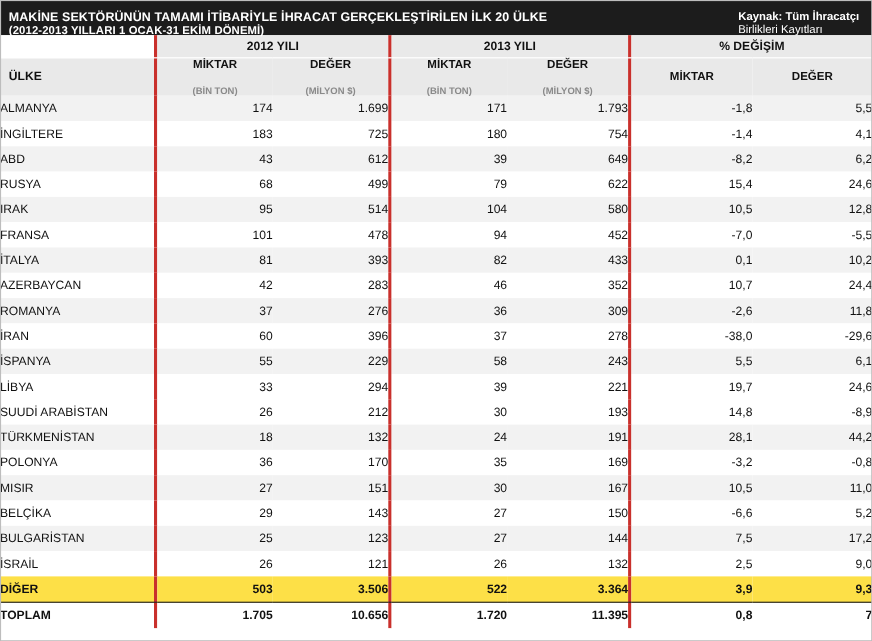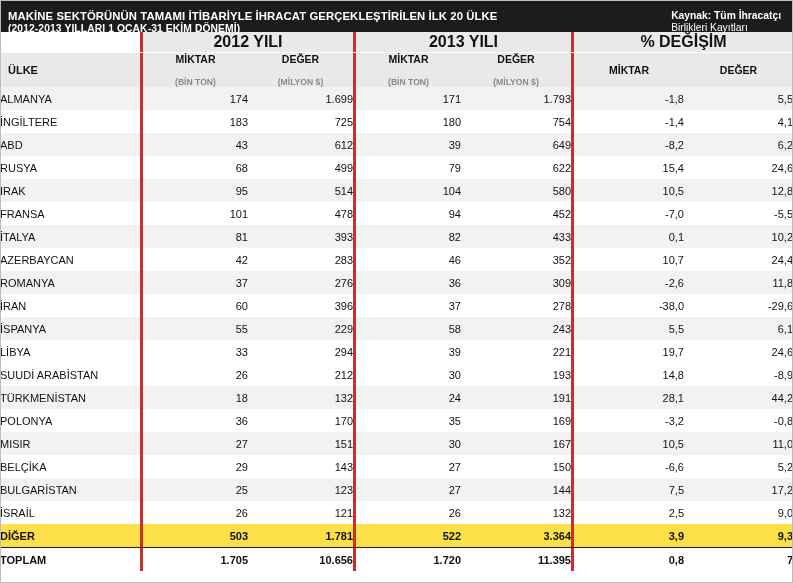--- a/index.html
+++ b/index.html
@@ -63,21 +63,21 @@
     width: 793px;
     table-layout: fixed;
   }
   table.maintable td, table.maintable th {
     padding: 0;
     margin: 0;
   }
   .grp-row th {
     height: 20px;
     background: #e9e9e9;
-    font-size: 16px;
+    font-size: 11px;
     font-weight: bold;
     color: #111;
     text-align: center;
     border-bottom: 1px solid #ffffff;
   }
   .grp-blank {
     background: #ffffff !important;
     border-bottom: 1px solid #ffffff;
   }
   .sep {
@@ -429,21 +429,21 @@
           <td class="num">26</td>
           <td class="num">132</td>
           <td class="sep"></td>
           <td class="num">2,5</td>
           <td class="num">9,0</td>
         </tr>
         <tr class="diger">
           <td class="name">DİĞER</td>
           <td class="sep"></td>
           <td class="num">503</td>
-          <td class="num">1.781</td>
+          <td class="num">3.506</td>
           <td class="sep"></td>
           <td class="num">522</td>
           <td class="num">3.364</td>
           <td class="sep"></td>
           <td class="num">3,9</td>
           <td class="num">9,3</td>
         </tr>
         <tr class="toplam">
           <td class="name">TOPLAM</td>
           <td class="sep"></td>

